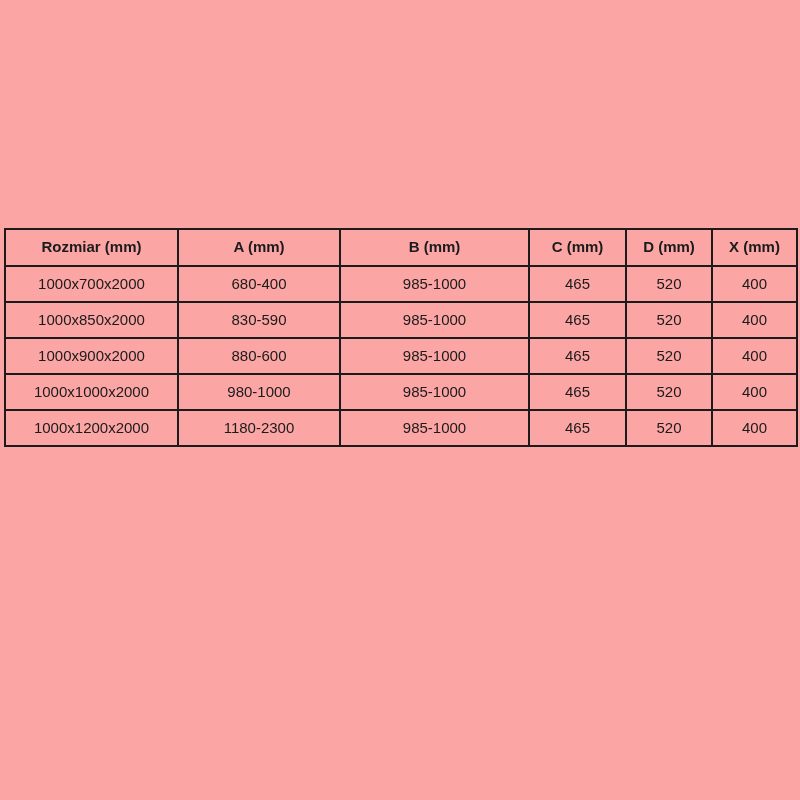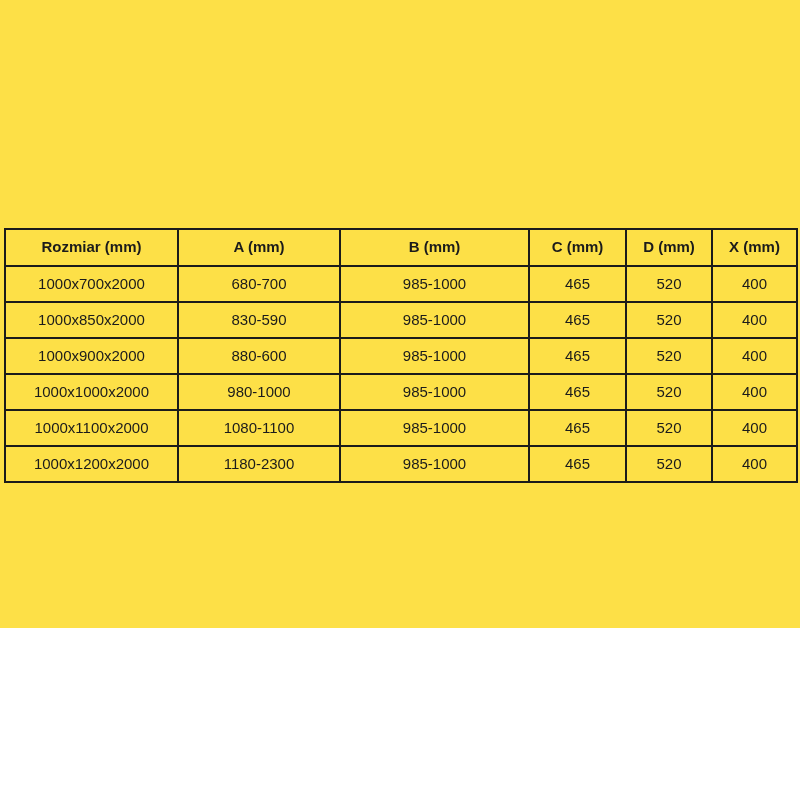--- a/index.html
+++ b/index.html
@@ -7,22 +7,22 @@
     margin: 0;
     padding: 0;
     width: 800px;
     height: 800px;
     background: #ffffff;
     font-family: "Liberation Sans", sans-serif;
   }
   .page {
     position: relative;
     width: 800px;
-    height: 628px;
-    background: #fde047;
+    height: 800px;
+    background: #fca5a5;
     overflow: hidden;
   }
   .table-container {
     position: absolute;
     left: 4px;
     top: 228px;
     width: 792px;
   }
   table.spec-table {
     border-collapse: collapse;
@@ -70,21 +70,21 @@
             <th>A (mm)</th>
             <th>B (mm)</th>
             <th>C (mm)</th>
             <th>D (mm)</th>
             <th>X (mm)</th>
           </tr>
       </thead>
       <tbody>
           <tr>
             <td>1000x700x2000</td>
-            <td>680-700</td>
+            <td>680-400</td>
             <td>985-1000</td>
             <td>465</td>
             <td>520</td>
             <td>400</td>
           </tr>
           <tr>
             <td>1000x850x2000</td>
             <td>830-590</td>
             <td>985-1000</td>
             <td>465</td>
@@ -101,28 +101,20 @@
           </tr>
           <tr>
             <td>1000x1000x2000</td>
             <td>980-1000</td>
             <td>985-1000</td>
             <td>465</td>
             <td>520</td>
             <td>400</td>
           </tr>
           <tr>
-            <td>1000x1100x2000</td>
-            <td>1080-1100</td>
-            <td>985-1000</td>
-            <td>465</td>
-            <td>520</td>
-            <td>400</td>
-          </tr>
-          <tr>
             <td>1000x1200x2000</td>
             <td>1180-2300</td>
             <td>985-1000</td>
             <td>465</td>
             <td>520</td>
             <td>400</td>
           </tr>
         </tbody>
     </table>
   </div>

